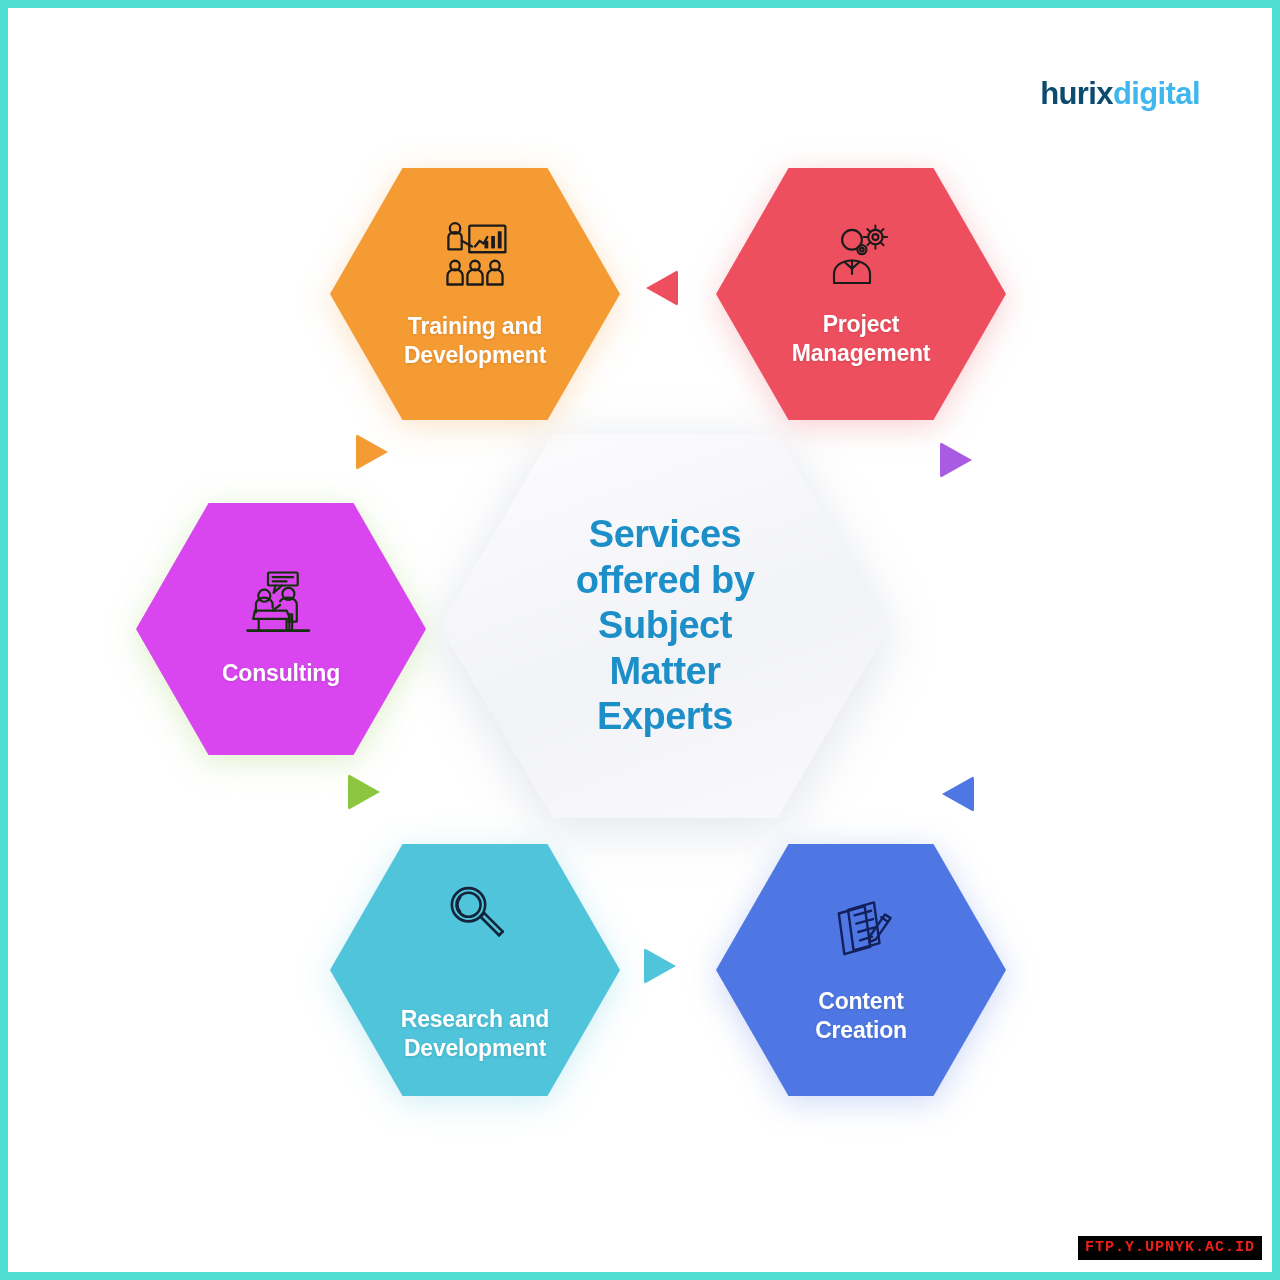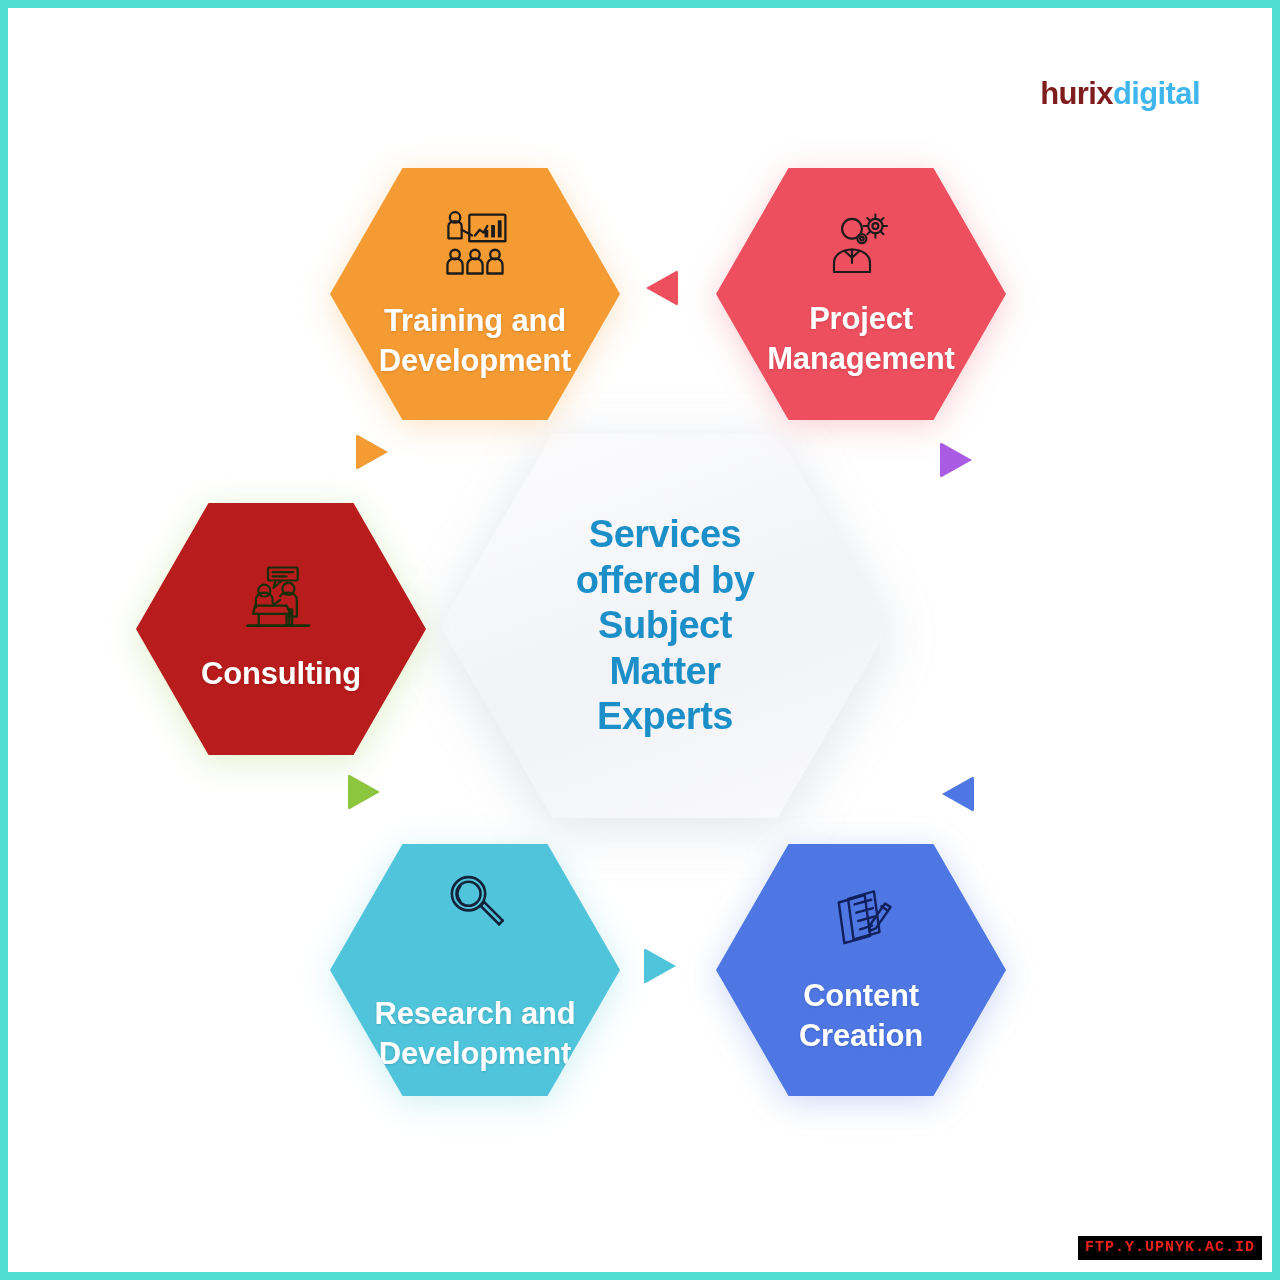--- a/index.html
+++ b/index.html
@@ -19,39 +19,39 @@
 
   
   #logo{
     position:absolute;
     right:72px; top:68px;
     font-size:31px;
     font-weight:bold;
     letter-spacing:-0.6px;
     white-space:nowrap;
   }
-  #logo .part-a{color:#7f1d1d;}
+  #logo .part-a{color:#0c4a6e;}
   #logo .part-b{color:#3FB6EE;text-align:center;}
 
   
   .hex{
     position:absolute;
     display:flex;
     flex-direction:column;
     align-items:center;
     justify-content:center;
     -webkit-clip-path:polygon(25% 3%,75% 3%,100% 50%,75% 97%,25% 97%,0% 50%);
     clip-path:polygon(25% 3%,75% 3%,100% 50%,75% 97%,25% 97%,0% 50%);
     box-sizing:border-box;
   }
   .hex-wrap{position:absolute;}
   .hex-label{
     color:#ffffff;
     font-weight:bold;
-    font-size:31px;
+    font-size:23px;
     line-height:1.28;
     text-align:center;
     letter-spacing:-0.2px;
     white-space:pre-line;
     text-shadow:0 1px 3px rgba(0,0,0,0.13);
     padding:0 10px;
   }
   .hex-icon{
     margin-bottom:18px;
     line-height:0;
@@ -215,21 +215,21 @@
           <line x1="46" y1="43" x2="50" y2="39"></line>
           <line x1="66" y1="63" x2="70" y2="59"></line>
         </svg>
       </div>
       <div class="hex-label">Research and
 Development</div>
     </div>
   </div>
 
   <div class="hex-wrap" style="left:128px;top:487px;width:290px;height:268px;filter:drop-shadow(0 6px 16px rgba(140,198,63,0.28));">
-    <div class="hex" style="inset:0;background:#b91c1c;">
+    <div class="hex" style="inset:0;background:#d946ef;">
       <div class="hex-icon">
         <svg width="78" height="72" viewBox="0 0 84 76" fill="none" stroke="#14300a" stroke-width="2.4" stroke-linecap="round" stroke-linejoin="round">
           <rect x="28" y="3" width="32" height="14" rx="1.5"></rect>
           <polyline points="36,17 34,25 43,17"></polyline>
           <line x1="33" y1="8" x2="55" y2="8"></line>
           <line x1="33" y1="12.5" x2="48" y2="12.5"></line>
           <circle cx="24" cy="28" r="6.5"></circle>
           <path d="M15 46v-8c0-5 4-8 9-8s9 3 9 8v3"></path>
           <circle cx="50" cy="26" r="6.5"></circle>
           <path d="M41 34c2-3 5-4 9-4 5 0 9 3 9 8v18h-9"></path>

